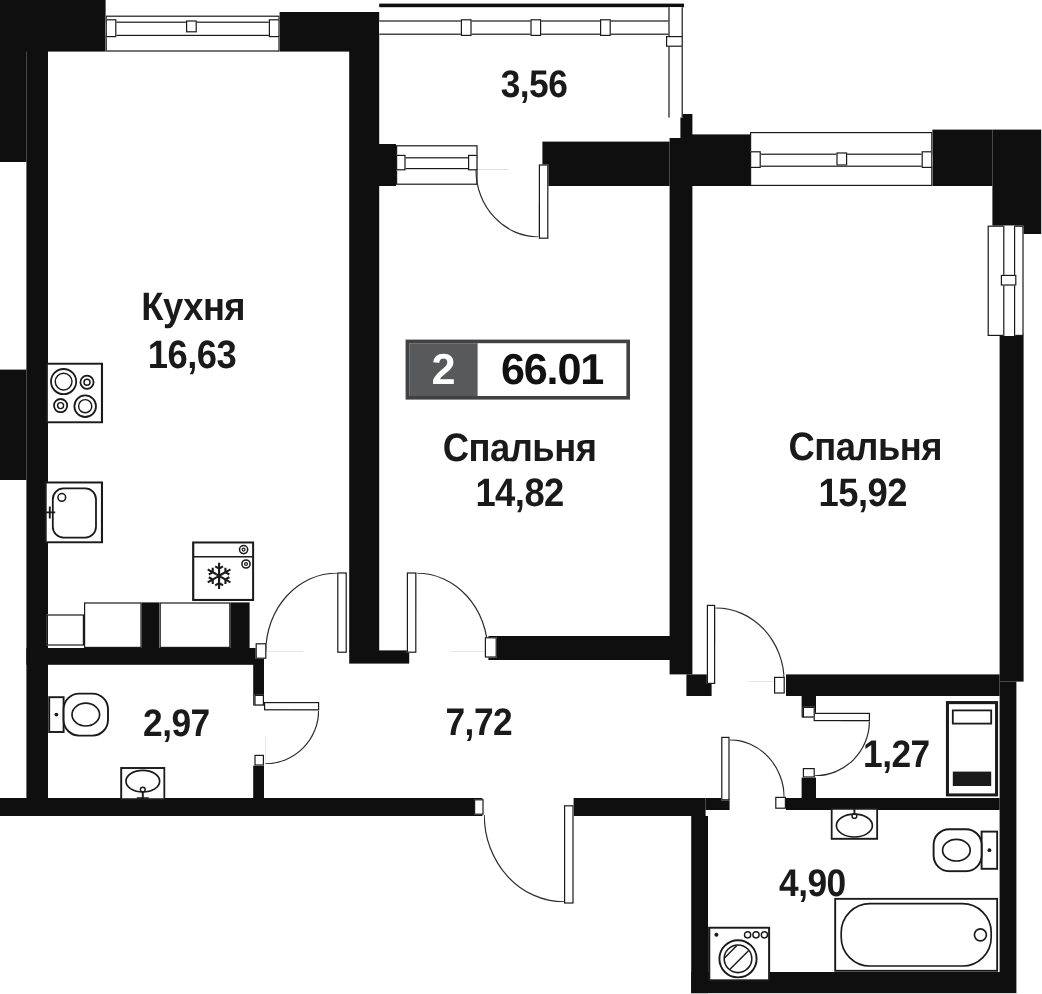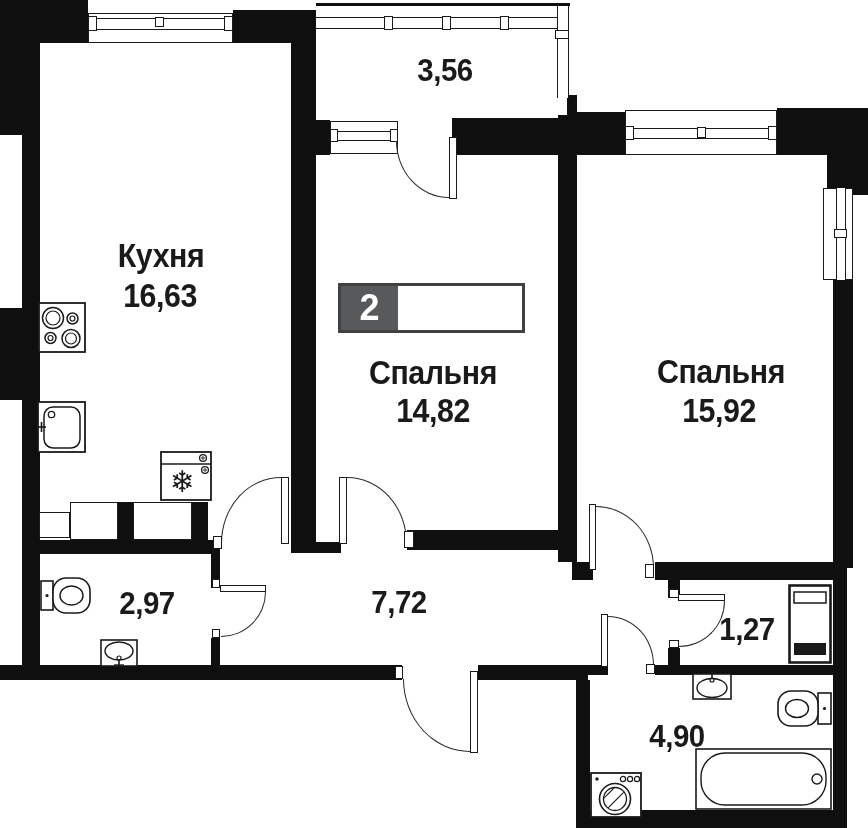--- a/index.html
+++ b/index.html
@@ -240,20 +240,21 @@
   <div class="fx" style="left:788px;top:584px;width:44px;height:80px">
     <svg width="44" height="80" viewBox="0 0 44 80">
       <rect x="1.5" y="1.5" width="41" height="77" fill="#fff" stroke="#1a1a1a" stroke-width="2.6"></rect>
       <rect x="6" y="8" width="32" height="11" fill="#fff" stroke="#1a1a1a" stroke-width="1.5"></rect>
       <rect x="6" y="59" width="32" height="12" fill="#1a1a1a"></rect>
     </svg>
   </div>
 
   <div class="badge">
     <div class="num">2</div>
+    <div class="area">66.01</div>
   </div>
 
   <div class="lbl" style="left:161px;top:256px">Кухня</div>
   <div class="lbl" style="left:160px;top:296px">16,63</div>
   <div class="lbl" style="left:433px;top:373px">Спальня</div>
   <div class="lbl" style="left:433px;top:411px">14,82</div>
   <div class="lbl" style="left:721px;top:372px">Спальня</div>
   <div class="lbl" style="left:719px;top:411px">15,92</div>
   <div class="lbl sm" style="left:445px;top:70px">3,56</div>
   <div class="lbl sm" style="left:147px;top:603px">2,97</div>

